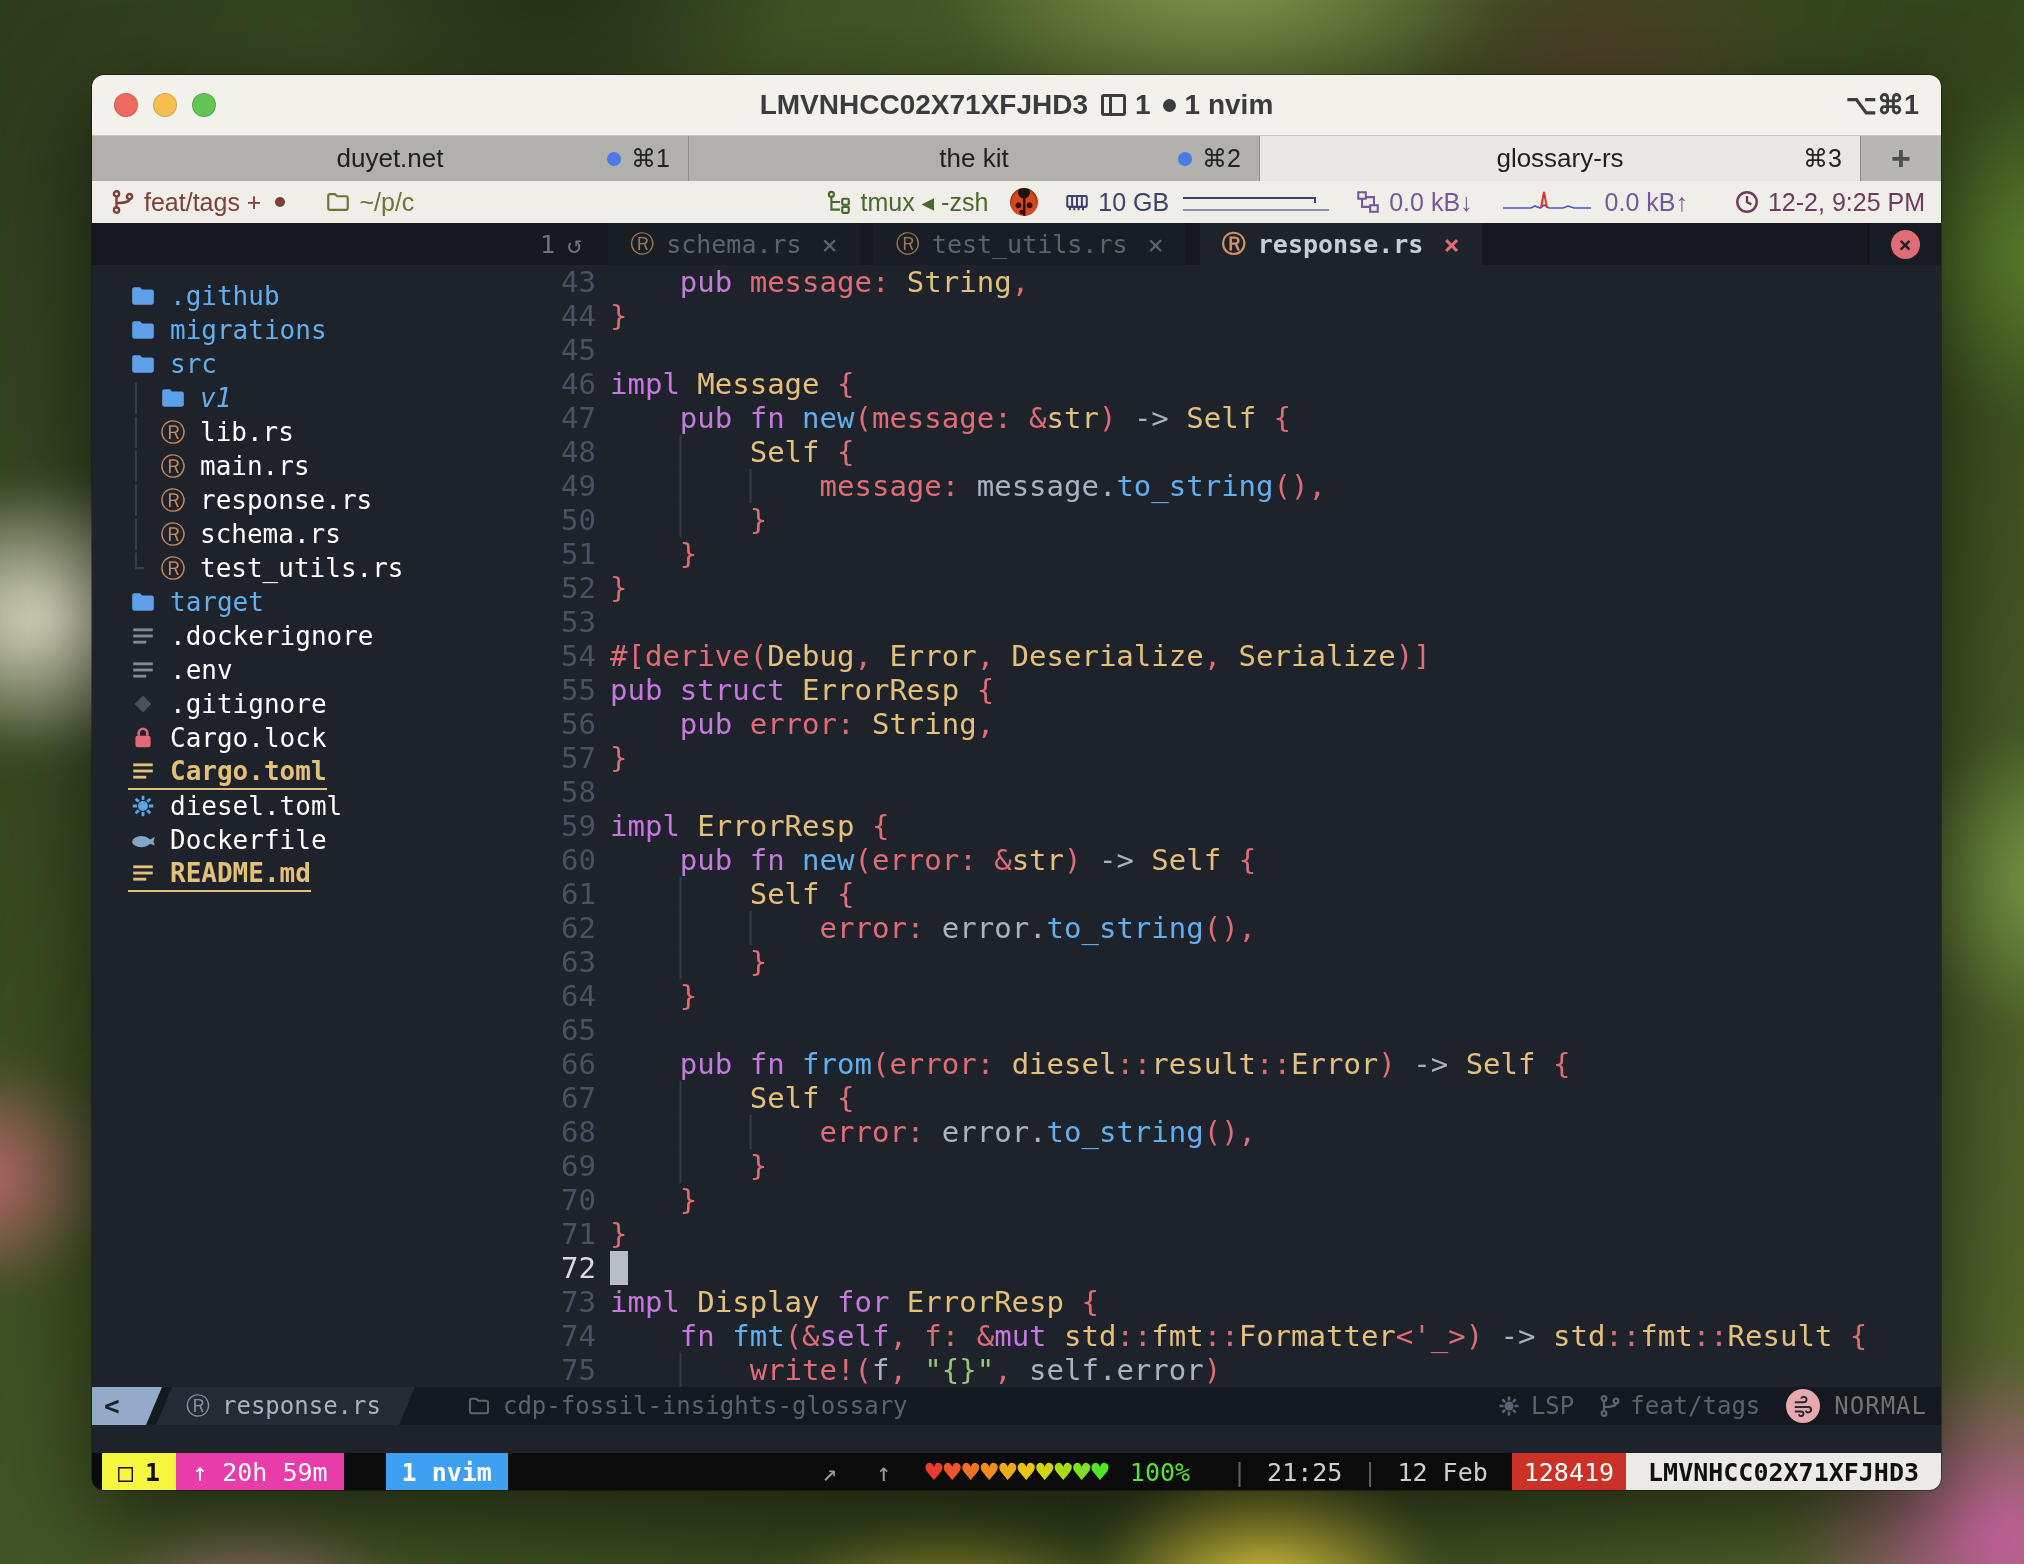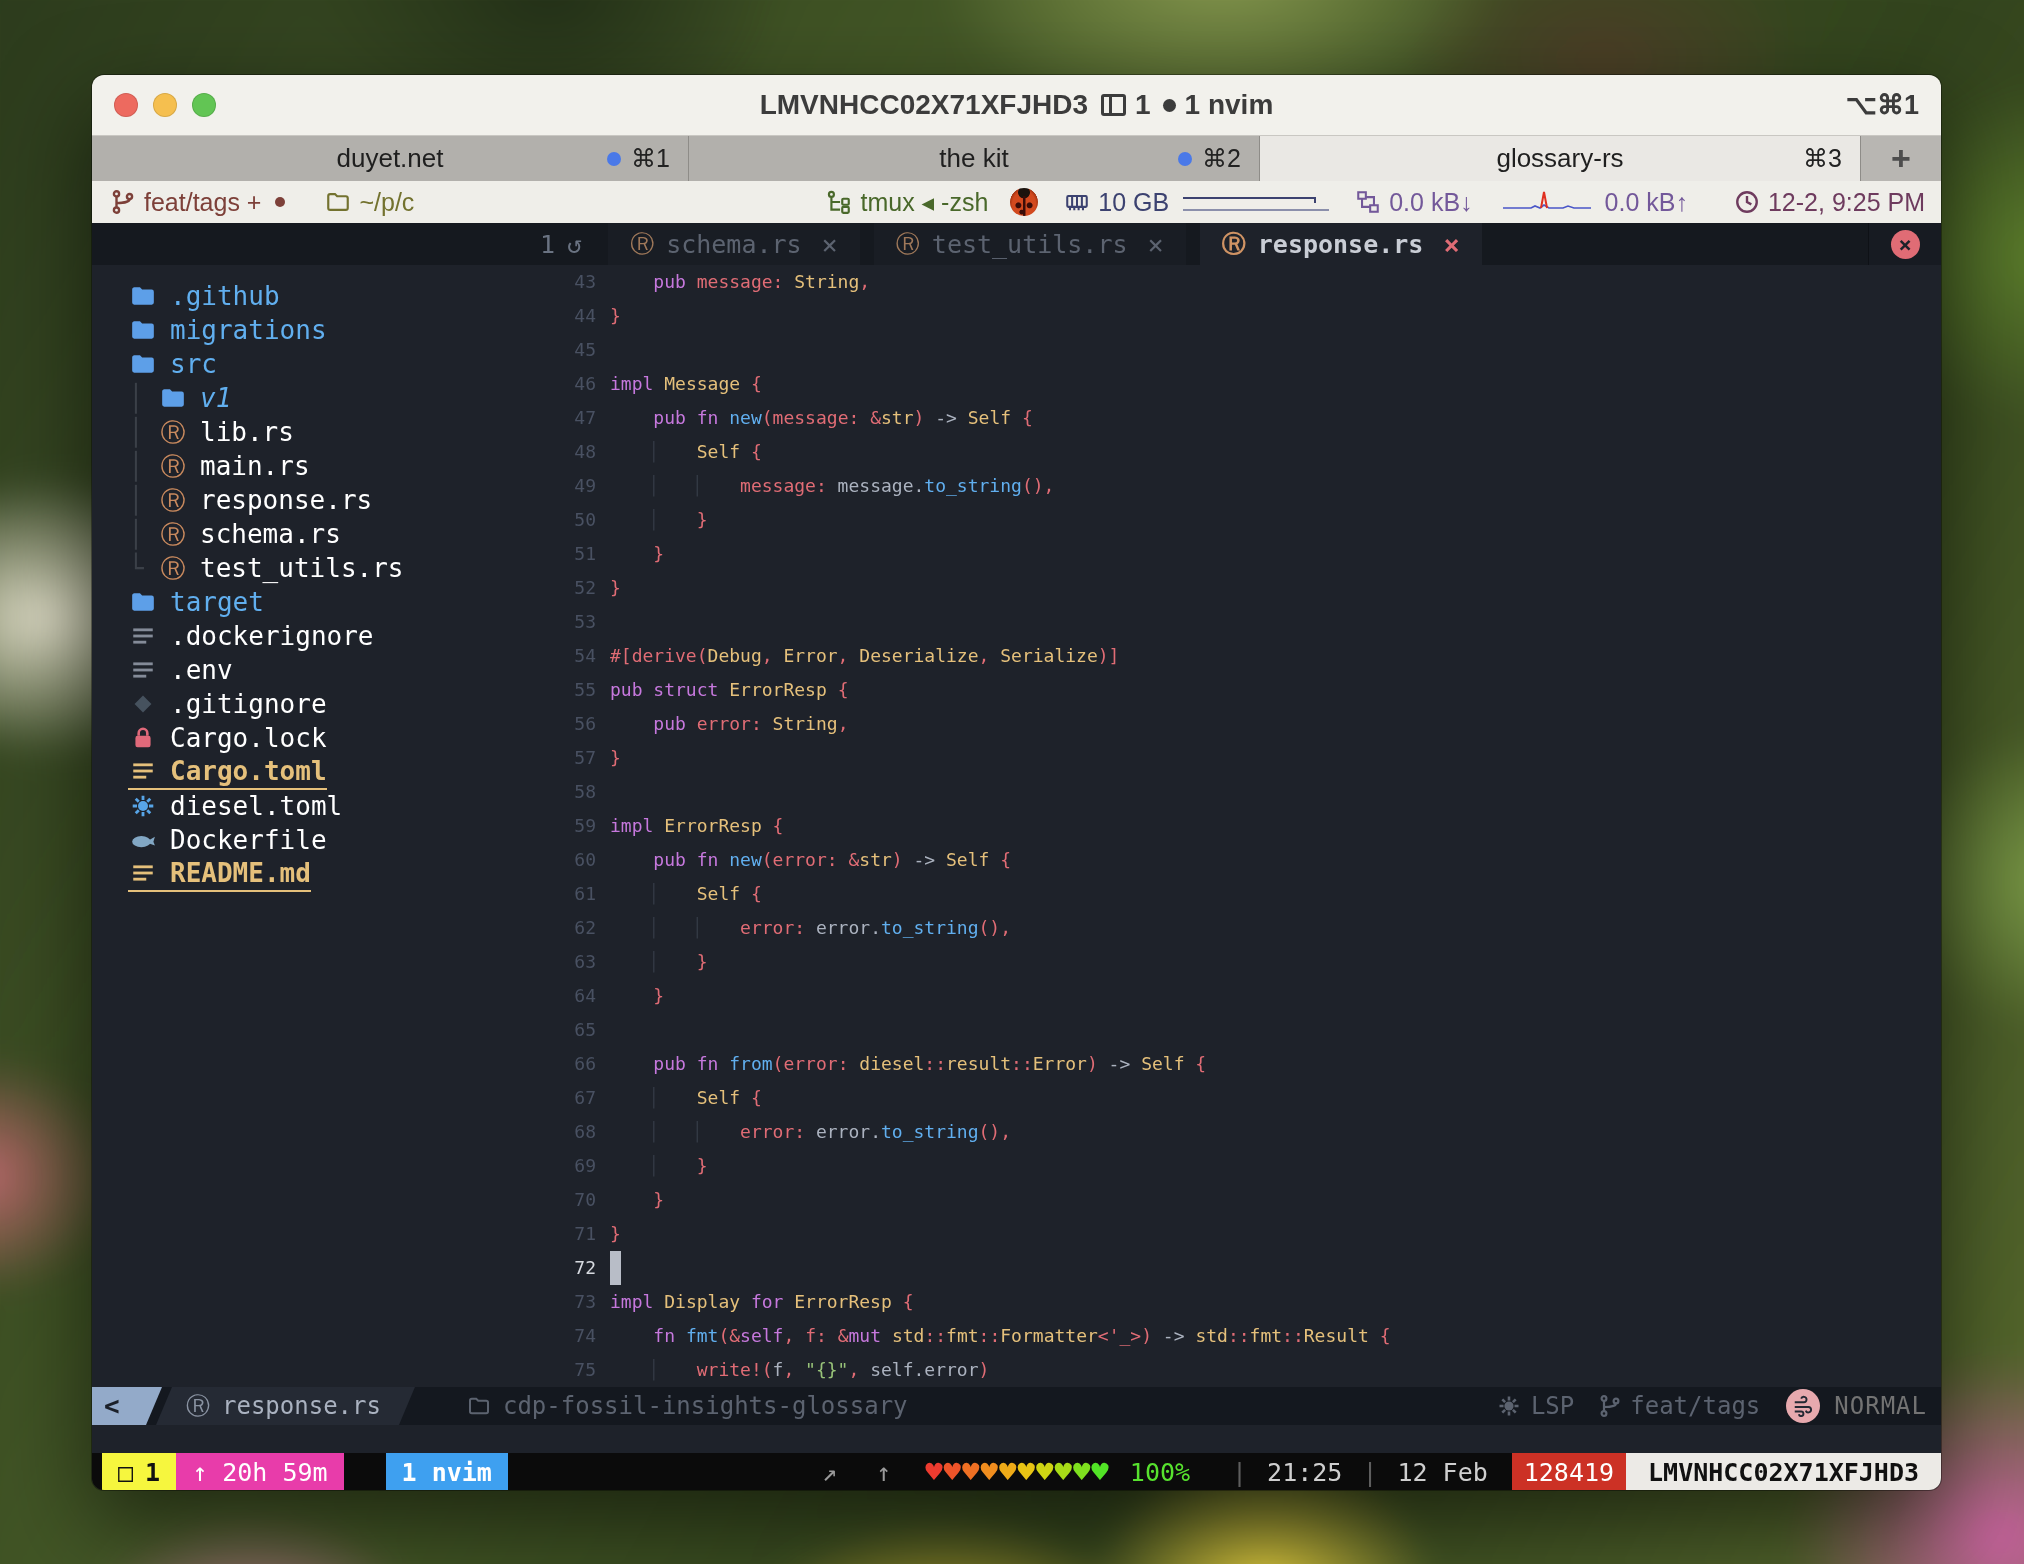--- a/index.html
+++ b/index.html
@@ -98,21 +98,21 @@
   .ticon{width:30px;height:30px;margin-right:12px;display:inline-flex;align-items:center;
          justify-content:center;flex:0 0 auto;font-family:"DejaVu Sans",sans-serif;font-size:25px}
   .ticon svg{width:26px;height:26px}
   .t-dir{color:#61afef}.t-file{color:#ffffff}
   .t-special{color:#e5c07b;font-weight:bold}
   .trow .undl{display:flex;align-items:center;border-bottom:2px solid #e5c07b;height:100%}
   .icon-folder{color:#5d9fe8}.icon-rust{color:#c98a5e}.icon-list{color:#848b98}
   .icon-list-y{color:#e5c07b}.icon-gitd{color:#46525e}.icon-lock{color:#e0697a}
   .icon-gear{color:#57a5e8}.icon-whale{color:#82a7c4}.icon-key{color:#cdd42f}
 
-  .editor{flex:1;min-width:0;font-size:18px;line-height:34px;overflow:hidden}
+  .editor{flex:1;min-width:0;font-size:29px;line-height:34px;overflow:hidden}
   .cl{display:flex;height:34px;white-space:pre}
   .ln{width:64px;flex:0 0 auto;text-align:right;color:#495162;user-select:none}
   .cl.cur .ln{color:#d7dae0}
   .ct{margin-left:14px}
   .c-kw{color:#c678dd}.c-ty{color:#e5c07b}.c-fn{color:#61afef}.c-fl{color:#e06c75}
   .c-pl{color:#abb2bf}.c-st{color:#98c379}.c-gd{color:#333a45}
   .c-cu{background:#b8bdc7;color:transparent;display:inline-block;width:0.62em}
 
   
   .nstat{height:38px;background:#14181f;display:flex;align-items:center;flex:0 0 auto;

